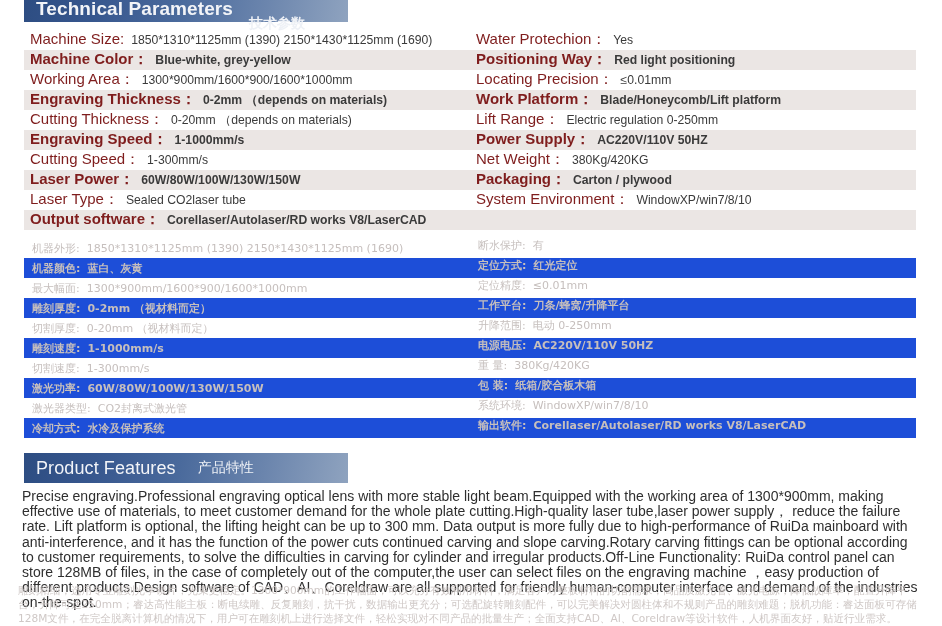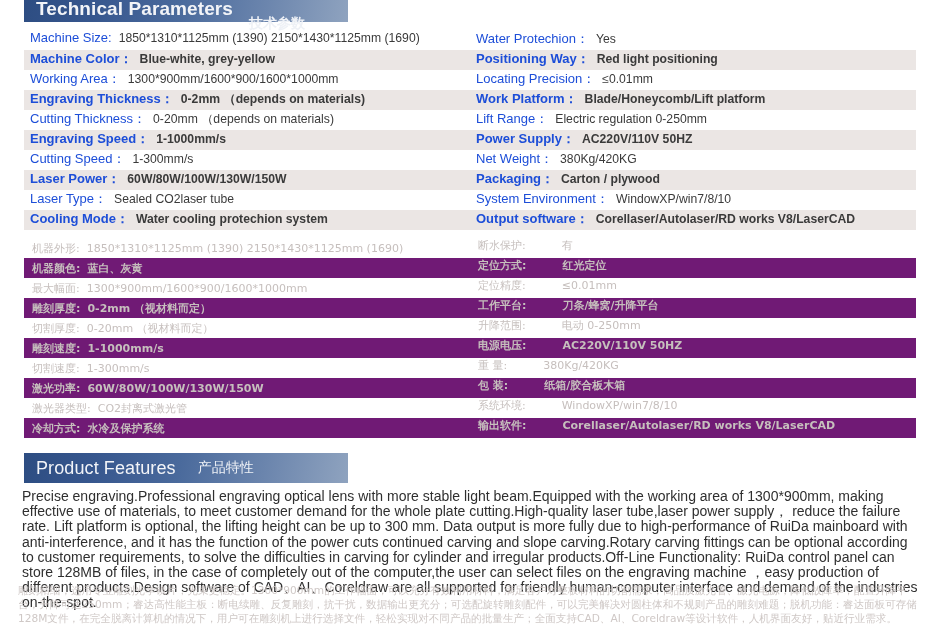--- a/index.html
+++ b/index.html
@@ -79,40 +79,40 @@
     align-items: baseline;
     height: 20px;
     padding-left: 6px;
     white-space: nowrap;
     overflow: hidden;
   }
   .spec-cell.left  { width: 446px; }
   .spec-cell.right { width: 446px; }
 
   .spec-label {
-    color: #1d4ed8;
-    font-size: 13px;
+    color: #7f1d1d;
+    font-size: 15px;
   }
   .spec-value {
     color: #3a3a3a;
     font-size: 12.2px;
     margin-left: 7px;
   }
 
   
   #spec-cn .spec-row { height: 20px; }
   #spec-cn .spec-label,
   #spec-cn .spec-value {
     color: #c6bfbd;
     font-size: 11px;
     font-family: "DejaVu Sans", "Liberation Sans", sans-serif;
   }
   #spec-cn .spec-cell.left  { width: 446px; padding-left: 8px; align-items: center; }
-  #spec-cn .spec-cell.right { width: 446px; padding-left: 8px; gap: 29px; }
-  #spec-cn .spec-row.alt { background: #701a75; }
+  #spec-cn .spec-cell.right { width: 446px; padding-left: 8px; }
+  #spec-cn .spec-row.alt { background: #1d4ed8; }
 
   
   .feature-para {
     position: absolute;
     left: 22px;
     width: 898px;
     color: #2f2f2f;
     font-size: 14px;
     line-height: 15.2px;
     text-align: left;
@@ -225,24 +225,20 @@
         <div class="spec-cell left">
           <span class="spec-label">Laser Type：</span>
           <span class="spec-value">Sealed CO2laser tube</span>
         </div>
         <div class="spec-cell right">
           <span class="spec-label">System Environment：</span>
           <span class="spec-value">WindowXP/win7/8/10</span>
         </div>
       </div>
       <div class="spec-row alt">
-        <div class="spec-cell left">
-          <span class="spec-label">Cooling Mode：</span>
-          <span class="spec-value">Water cooling  protechion system</span>
-        </div>
         <div class="spec-cell right">
           <span class="spec-label">Output software：</span>
           <span class="spec-value">Corellaser/Autolaser/RD works V8/LaserCAD</span>
         </div>
       </div>
     </div>
 
   <div class="spec-table" id="spec-cn">
       <div class="spec-row">
         <div class="spec-cell left">

